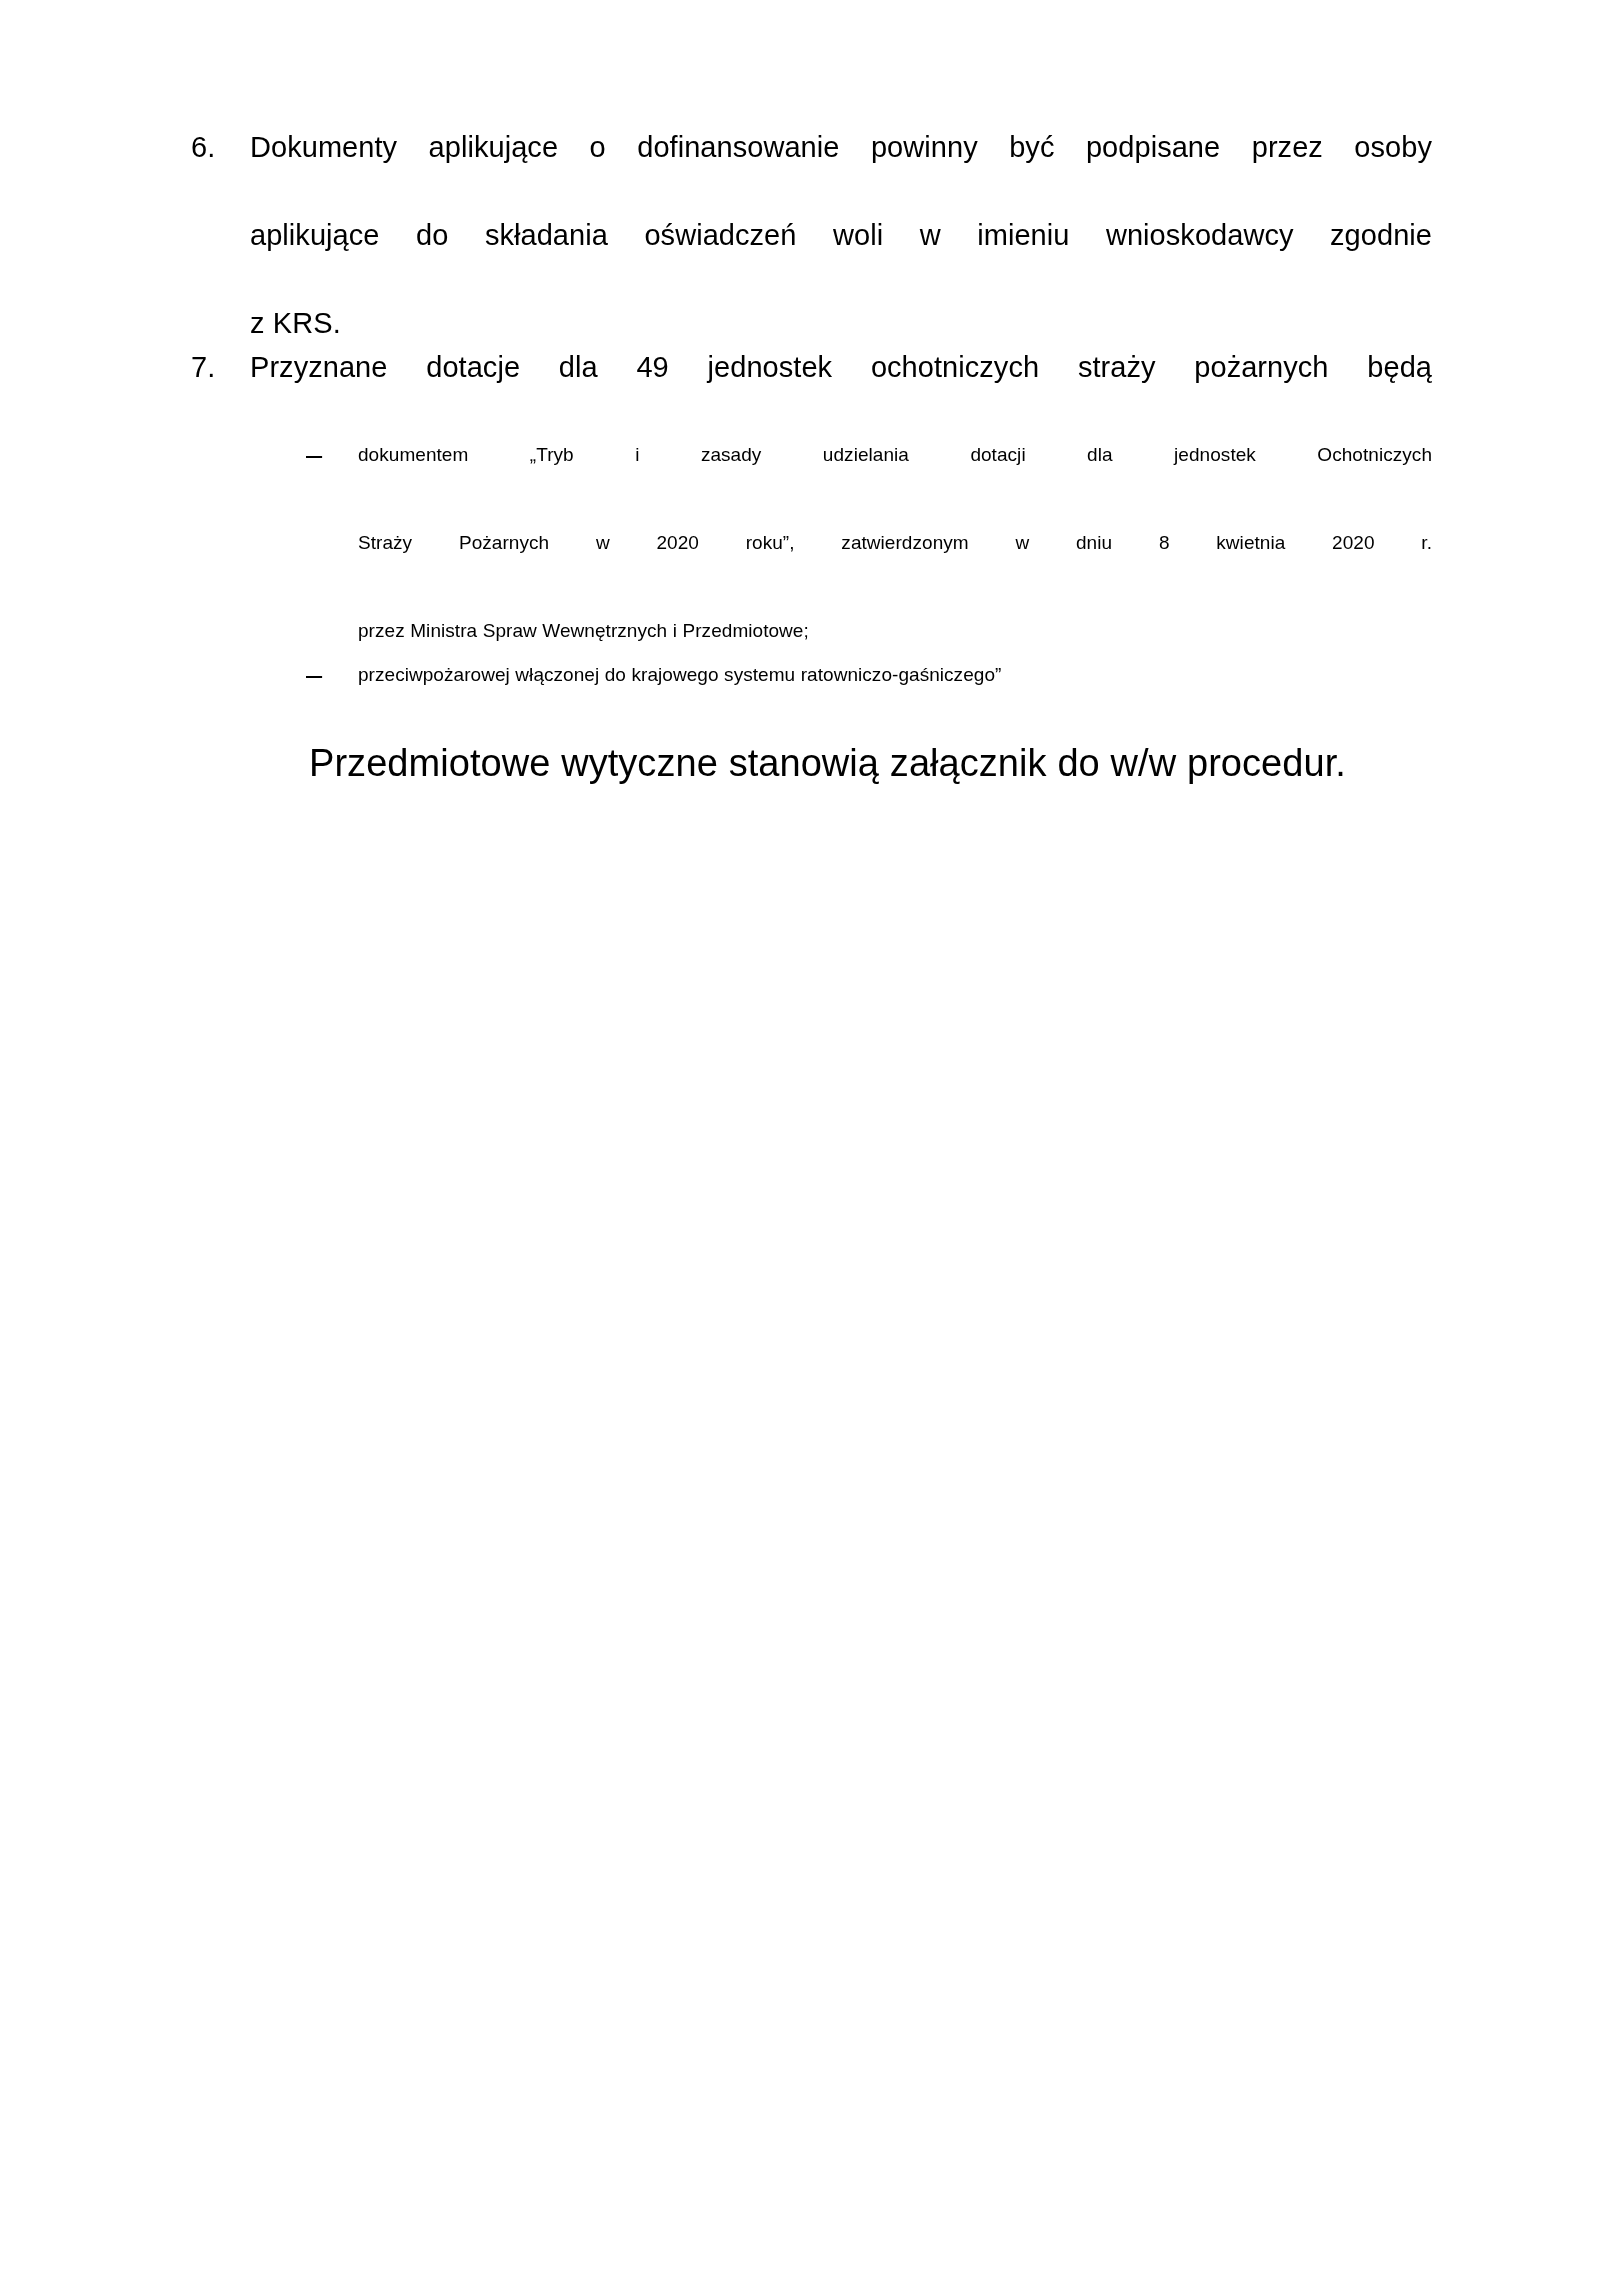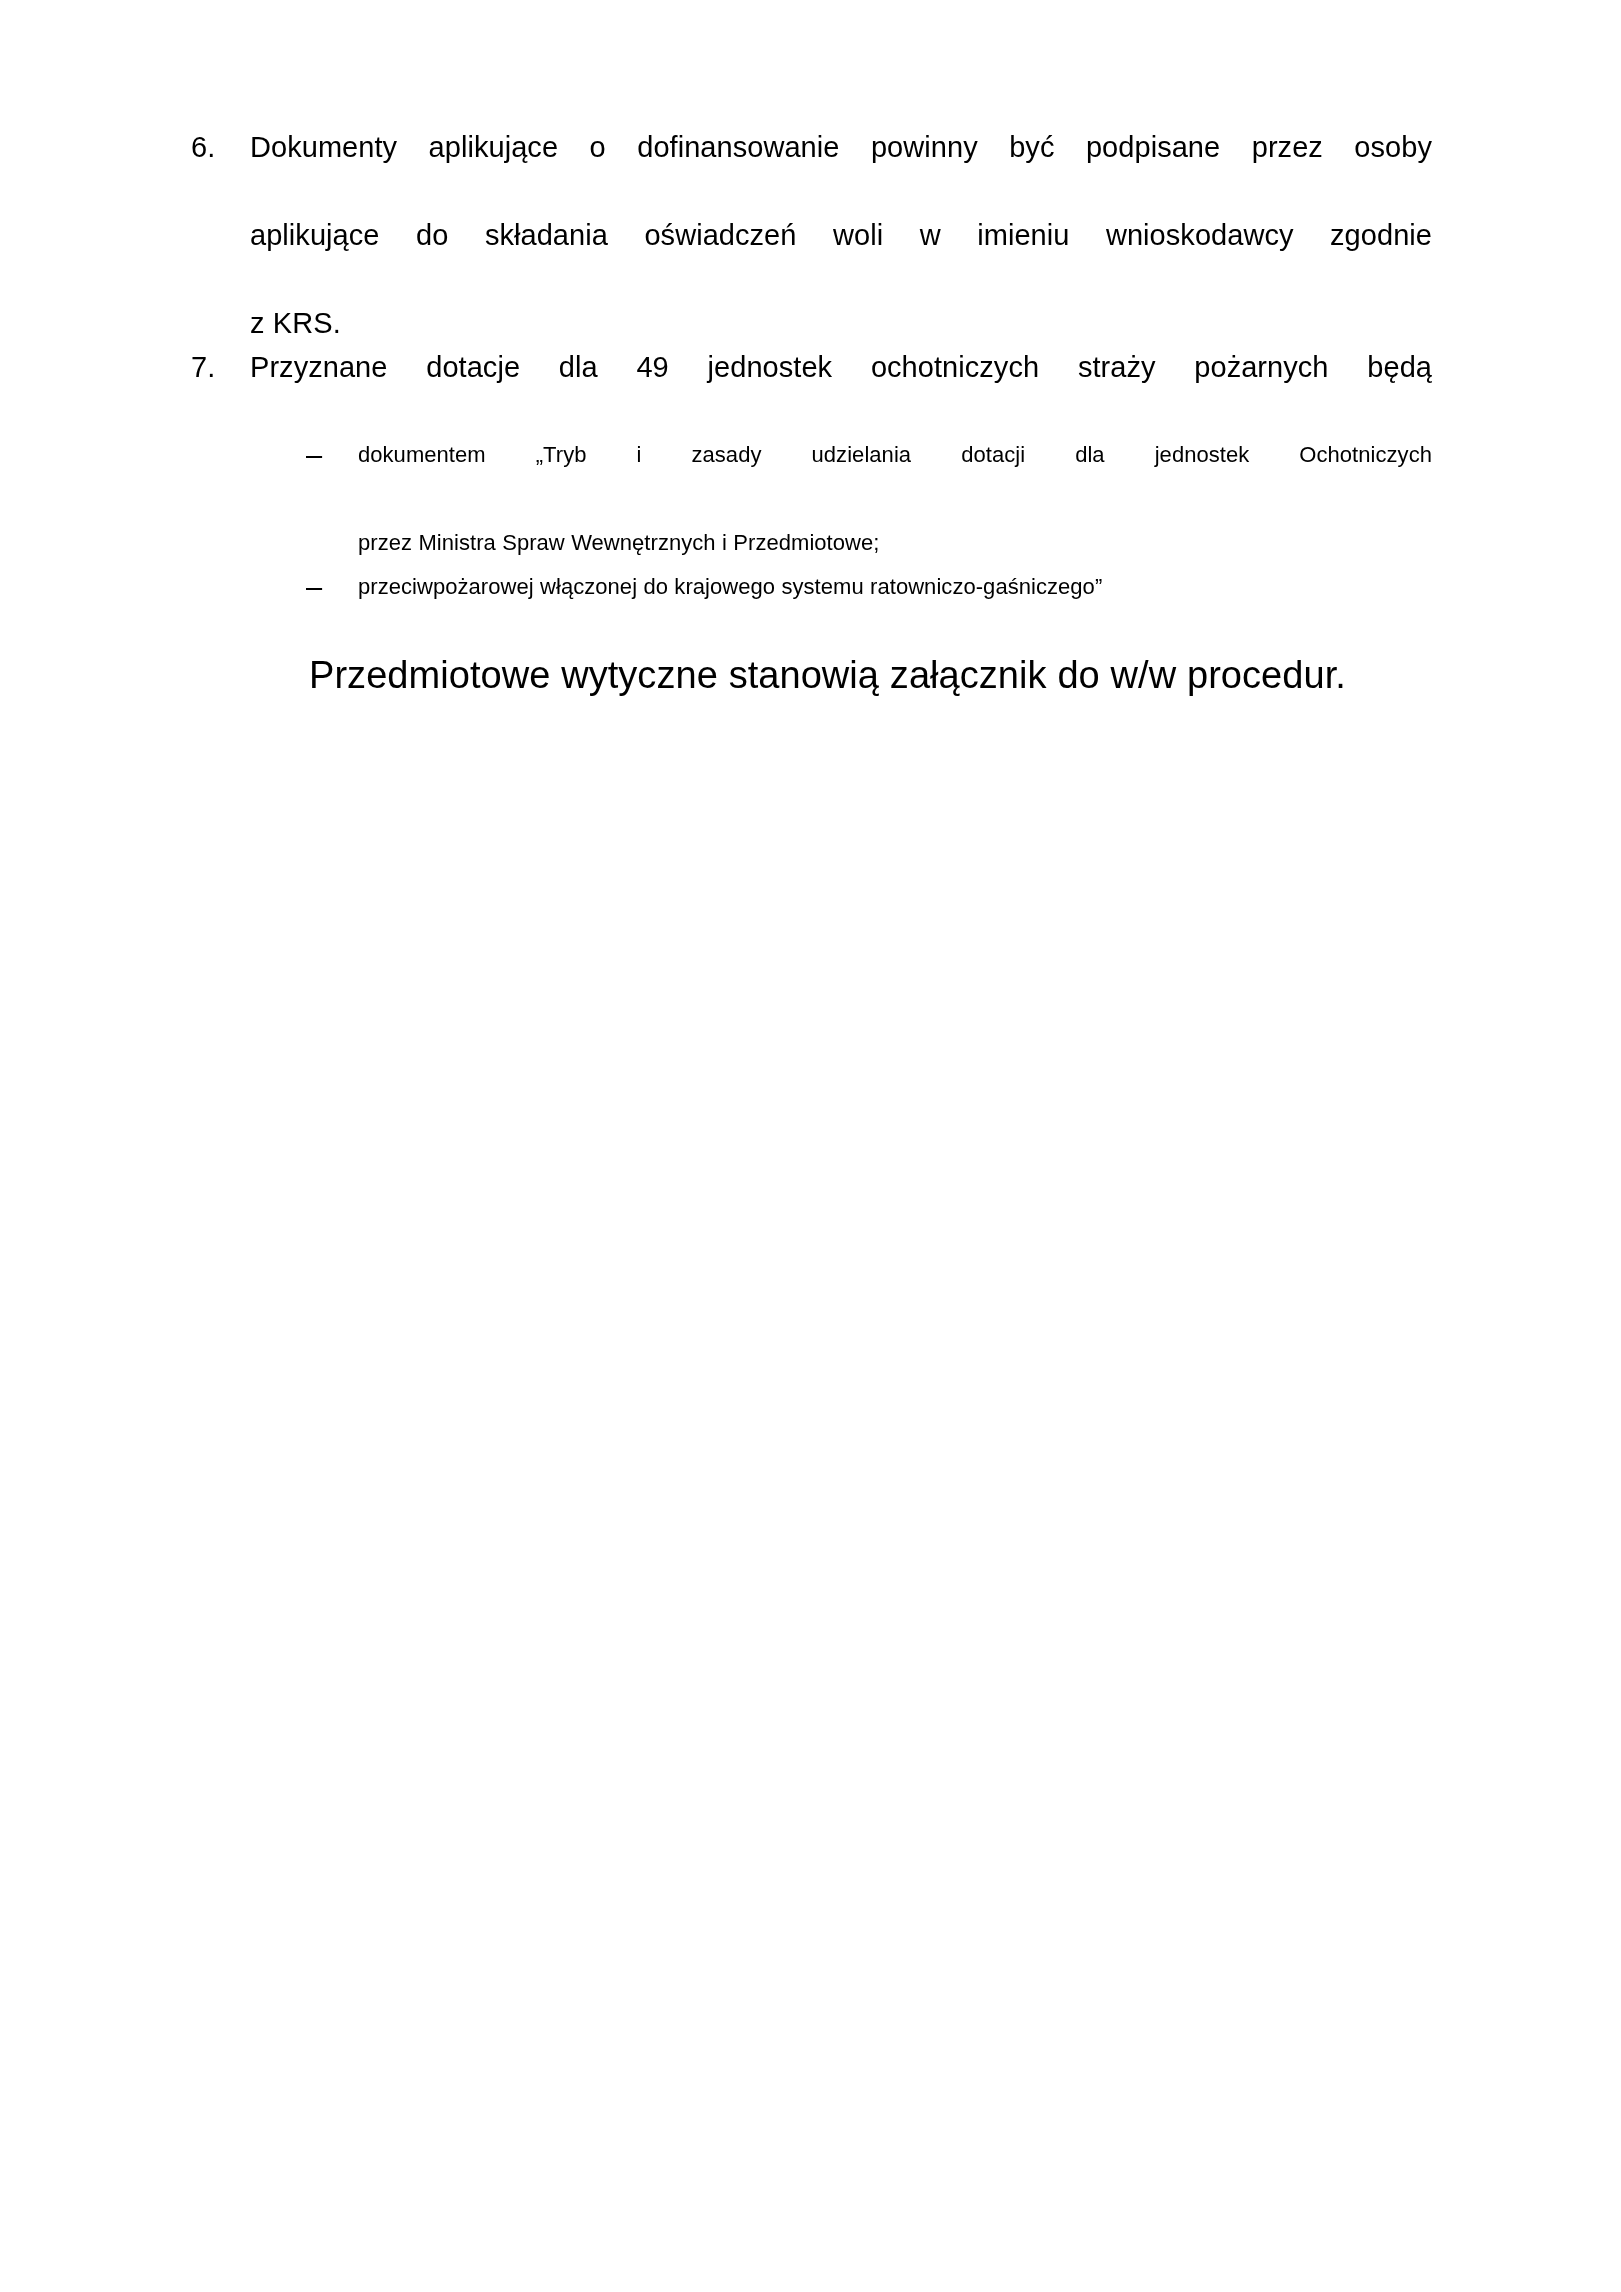--- a/index.html
+++ b/index.html
@@ -75,21 +75,21 @@
   .dash-marker {
     flex: 0 0 54px;
     width: 54px;
     font-size: 29px;
     line-height: 44px;
     padding-left: 2px;
     box-sizing: border-box;
   }
   .dash-body {
     flex: 1 1 auto;
-    font-size: 22px;
+    font-size: 19px;
     line-height: 44px;
     text-align: justify;
     text-justify: inter-word;
   }
 
   .sub-indent {
     margin-left: 54px;
   }
 
   .closing {
@@ -119,20 +119,21 @@
       <div class="num-marker">7.</div>
       <div class="num-body">
         <p class="just-line">Przyznane dotacje dla 49 jednostek ochotniczych straży pożarnych będą</p>
 
         <div class="dash-list sub-indent">
 
           <div class="dash-item">
             <div class="dash-marker">–</div>
             <div class="dash-body">
               <p class="just-line">dokumentem „Tryb i zasady udzielania dotacji dla jednostek Ochotniczych</p>
+              <p class="just-line">Straży Pożarnych w 2020 roku”, zatwierdzonym w dniu 8 kwietnia 2020 r.</p>
               <p>przez Ministra Spraw Wewnętrznych i Przedmiotowe;</p>
             </div>
           </div>
 
           <div class="dash-item">
             <div class="dash-marker">–</div>
             <div class="dash-body">
               <p>przeciwpożarowej włączonej do krajowego systemu ratowniczo-gaśniczego”</p>
             </div>
           </div>

